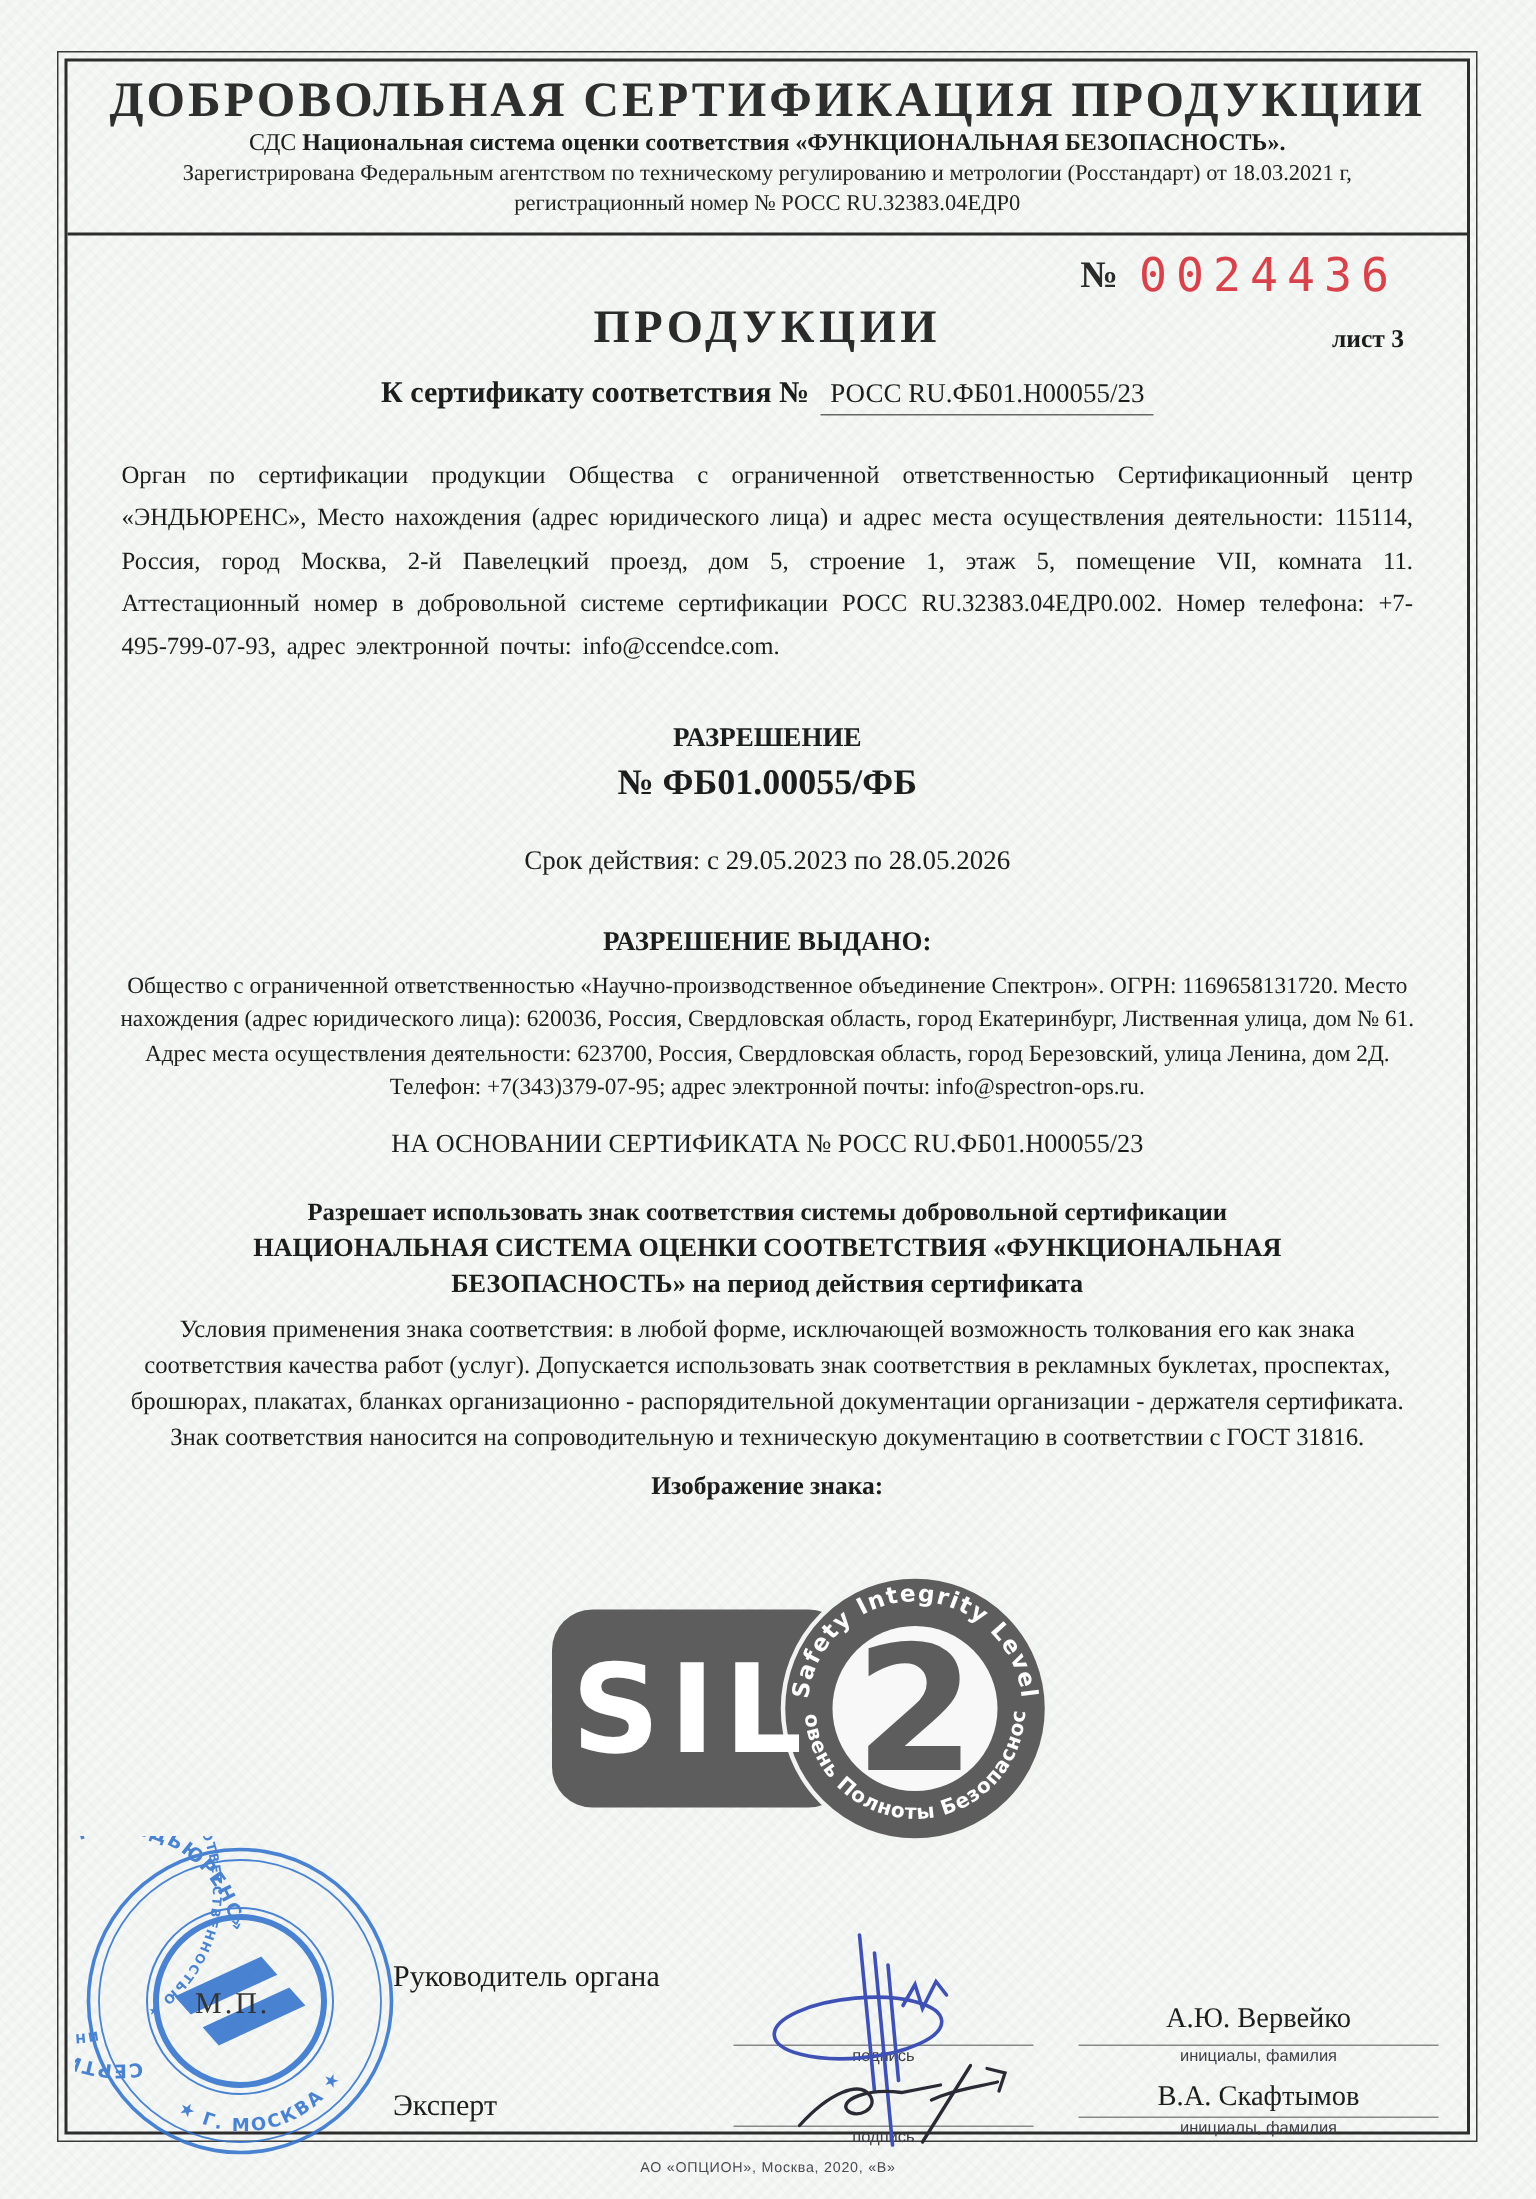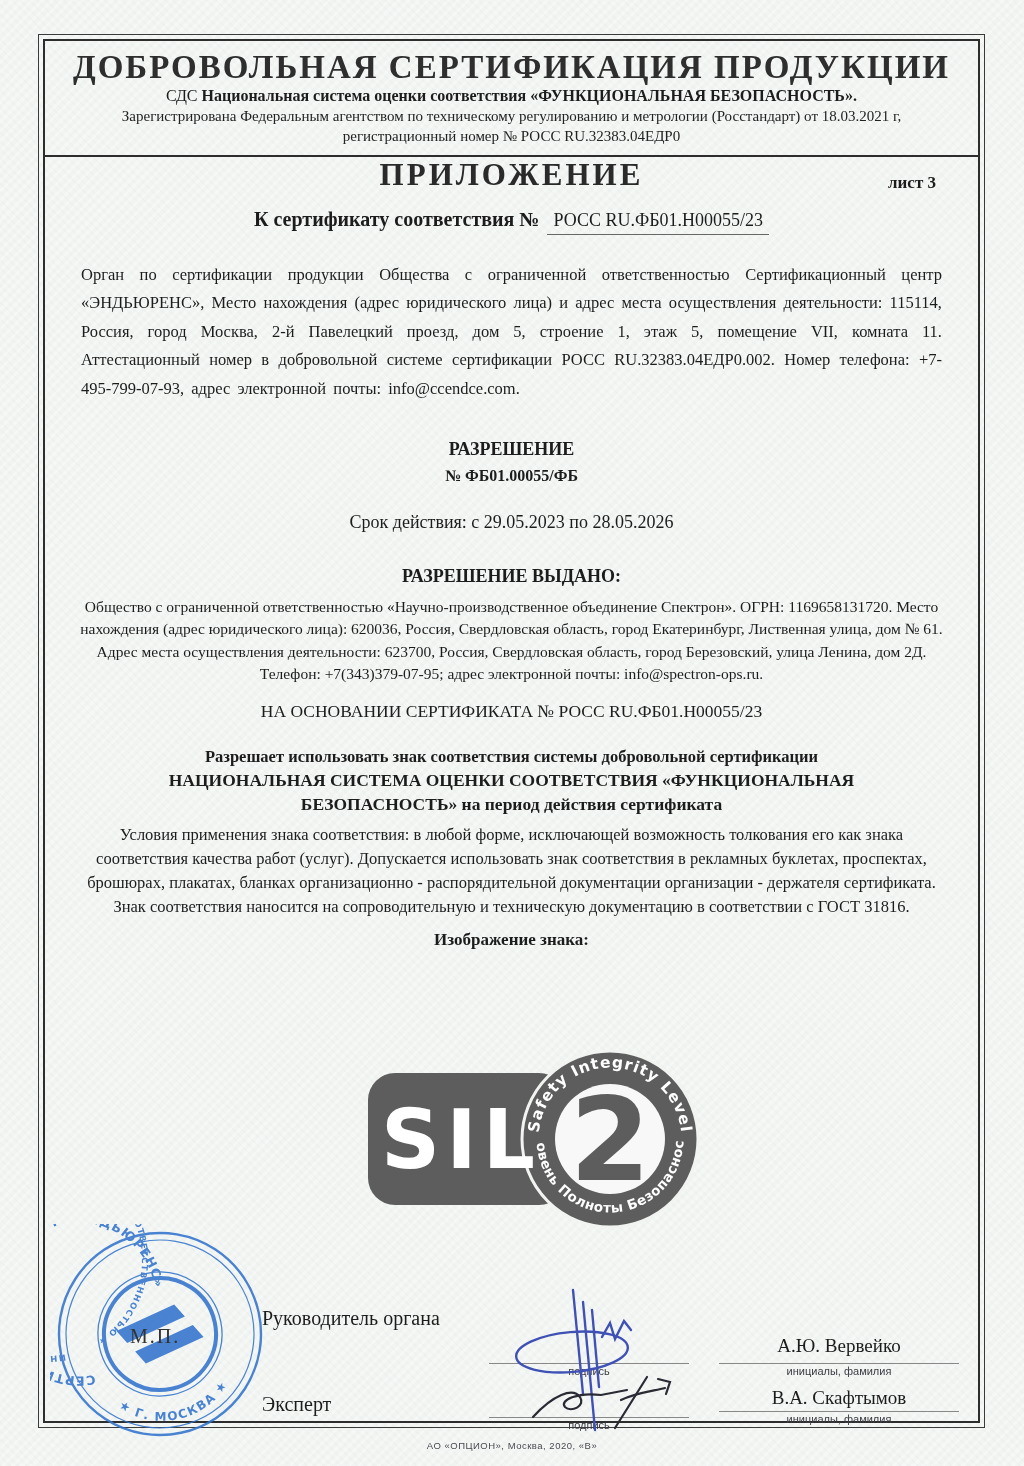--- a/index.html
+++ b/index.html
@@ -34,21 +34,21 @@
   .tocert-label { font-size:20px; font-weight:bold; }
   .tocert-value { display:inline-block; font-size:18px; border-bottom:1.5px solid #666;
     min-width:215px; padding:0 6px 3px; margin-left:8px; }
 
   .org-par { margin:26px 36px 0; font-size:16.5px; text-align:justify; line-height:1.72;
     word-spacing:3px; }
 
   .center { text-align:center; }
   .perm-title { margin-top:36px; font-size:18px; font-weight:bold; }
   .perm-sub   { margin-top:7px; font-size:18px; font-weight:bold; }
-  .perm-num   { margin-top:7px; font-size:16px; font-weight:bold; }
+  .perm-num   { margin-top:7px; font-size:24px; font-weight:bold; }
   .validity   { margin-top:27px; font-size:18px; }
   .issued-title { margin-top:33px; font-size:18px; font-weight:bold; }
   .issued-par { margin:9px 26px 0; font-size:15.5px; line-height:1.45; text-align:center; }
   .basis { margin-top:15px; font-size:17.5px; }
   .grant1 { margin-top:25px; font-size:16.5px; font-weight:bold; }
   .grant2 { margin-top:3px; font-size:17.5px; font-weight:bold; }
   .grant3 { margin-top:3px; font-size:17.5px; font-weight:bold; }
   .conditions { margin:8px 40px 12px; font-size:16.5px; line-height:1.45; text-align:center; }
   .mark-label { margin-top:10px; font-size:17px; font-weight:bold; }
 
@@ -80,23 +80,27 @@
     <div class="header-sec">
       <div class="doc-title">ДОБРОВОЛЬНАЯ СЕРТИФИКАЦИЯ ПРОДУКЦИИ</div>
       <div class="doc-subtitle">
         <span>СДС</span>
         <b>Национальная система оценки соответствия «ФУНКЦИОНАЛЬНАЯ БЕЗОПАСНОСТЬ».</b>
       </div>
       <div class="reg-line">Зарегистрирована Федеральным агентством по техническому регулированию и метрологии (Росстандарт) от 18.03.2021 г,</div>
       <div class="reg-line">регистрационный номер № РОСС RU.32383.04ЕДР0</div>
     </div>
 
+    <div class="number-row">
+      <span class="no-sign">№</span>
+      <span class="no-digits">0024436</span>
+    </div>
 
     <div class="appendix">
-      <div class="appendix-title">ПРИЛОЖЕНИЕ</div>
+      <div class="appendix-title">ПРОДУКЦИИ</div>
       <div class="sheet">лист 3</div>
     </div>
 
     <div class="tocert">
       <span class="tocert-label">К сертификату соответствия №</span><span class="tocert-value">РОСС RU.ФБ01.Н00055/23</span>
     </div>
 
     <div class="org-par">Орган по сертификации продукции Общества с ограниченной ответственностью Сертификационный центр «ЭНДЬЮРЕНС», Место нахождения (адрес юридического лица) и адрес места осуществления деятельности: 115114, Россия, город Москва, 2-й Павелецкий проезд, дом 5, строение 1, этаж 5, помещение VII, комната 11. Аттестационный номер в добровольной системе сертификации РОСС RU.32383.04ЕДР0.002. Номер телефона: +7-495-799-07-93, адрес электронной почты: info@ccendce.com.</div>
 
     <div class="perm-title center">РАЗРЕШЕНИЕ</div>

